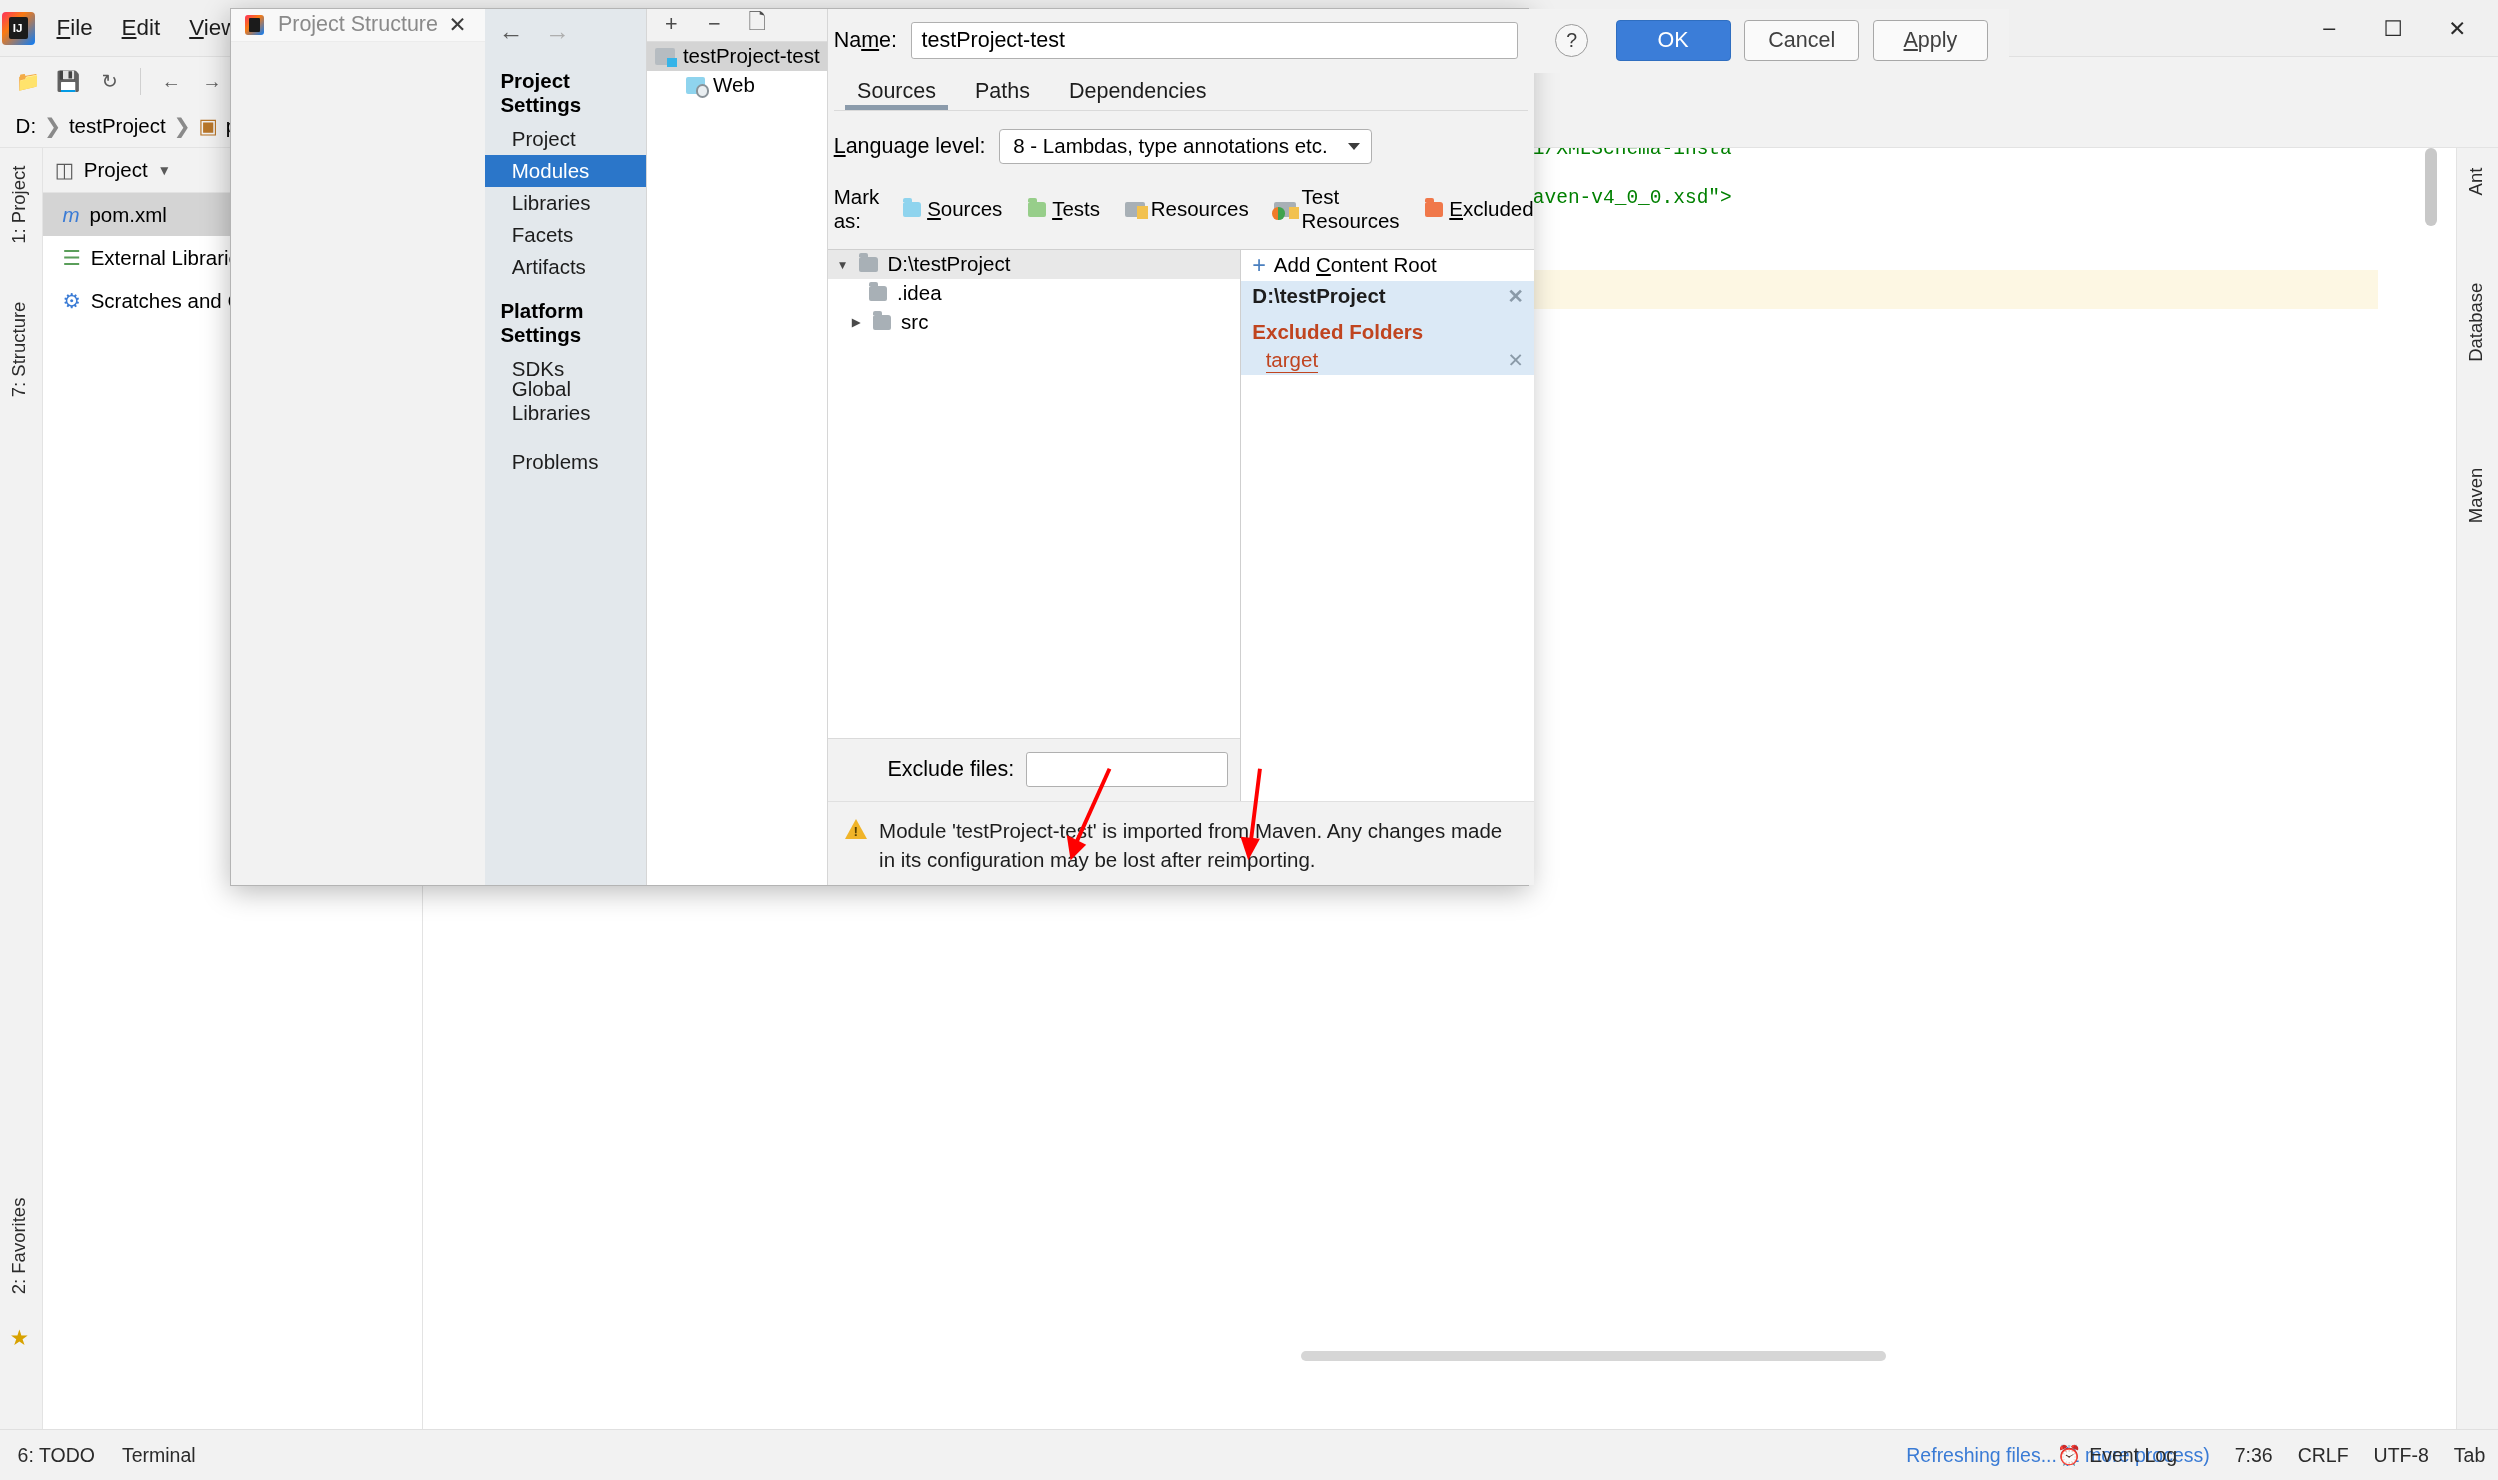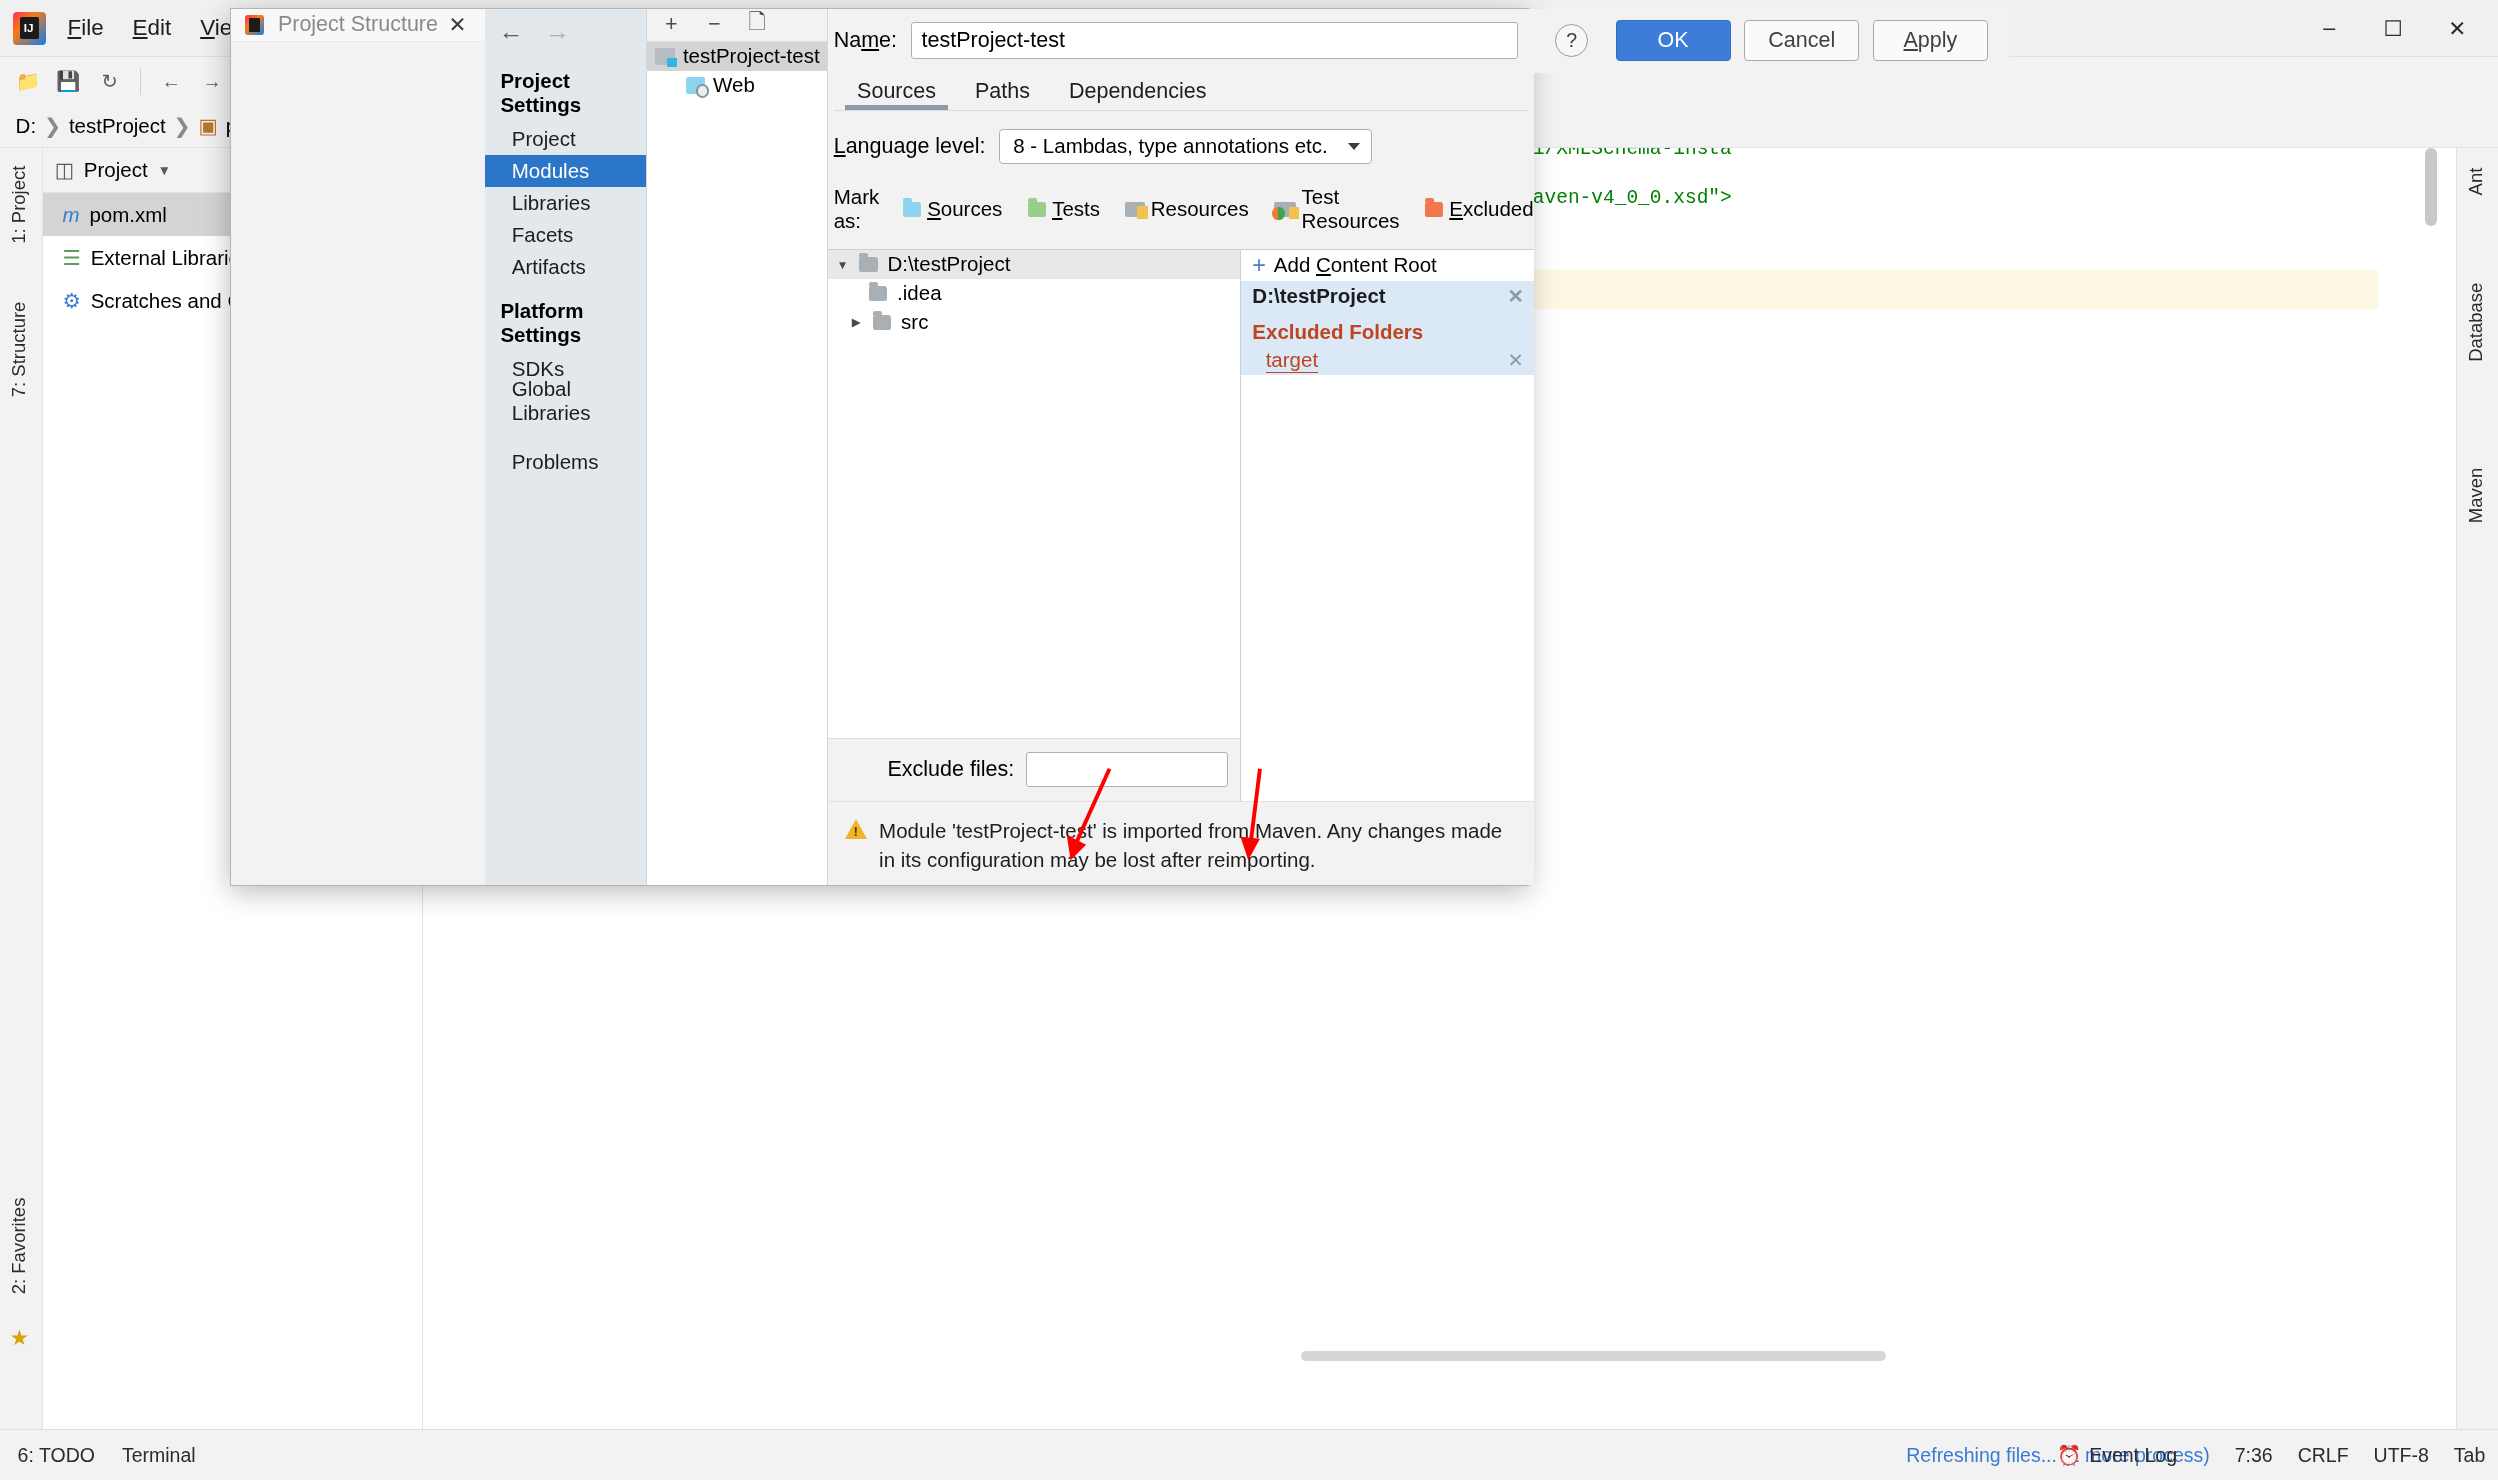--- a/index.html
+++ b/index.html
@@ -13,21 +13,21 @@
   }
   
   #ide { position:absolute; inset:0; background:#f2f2f2; }
 
   .ide-titlebar {
     position:absolute; left:0; top:0; width:2499px; height:57px;
     background:#f0f0f0; border-bottom:1px solid #e0e0e0;
     display:flex; align-items:center;
   }
   .ij-logo {
-    width:33px; height:33px; margin-left:13px; border-radius:3.9px;
+    width:33px; height:33px; margin-left:2px; border-radius:3.9px;
     background:linear-gradient(135deg,#fe315d 0%,#f97a12 35%,#087cfa 100%);
     position:relative;
   }
   .ij-logo::after{
     content:""; position:absolute; left:6.8px; top:5.9px; width:19.5px; height:21.5px;
     background:#1b1b1b; border-radius:2px;
   }
   .ij-logo .ij-text{
     position:absolute; left:10.7px; top:7.8px; color:#fff; font-size:11.7px;
     font-weight:bold; z-index:2; line-height:17.6px;

